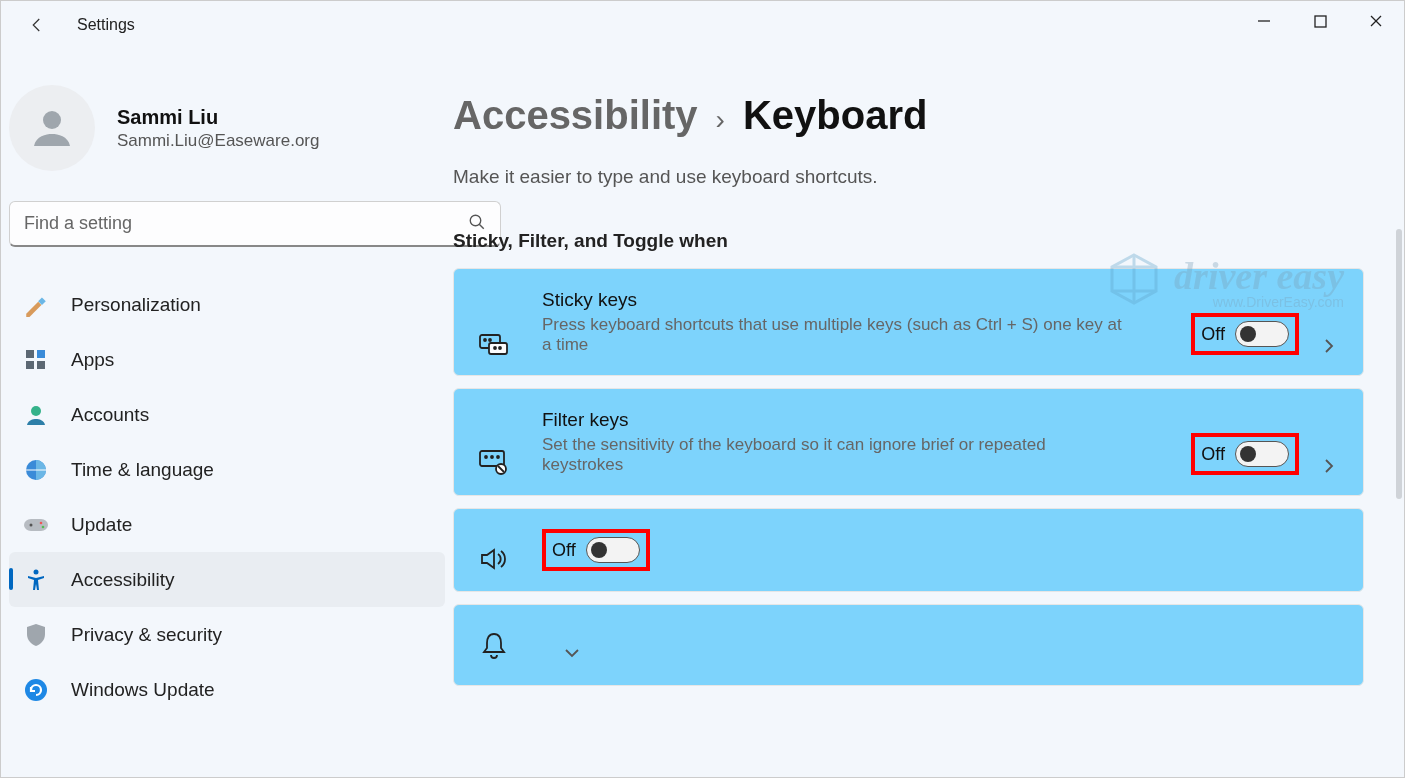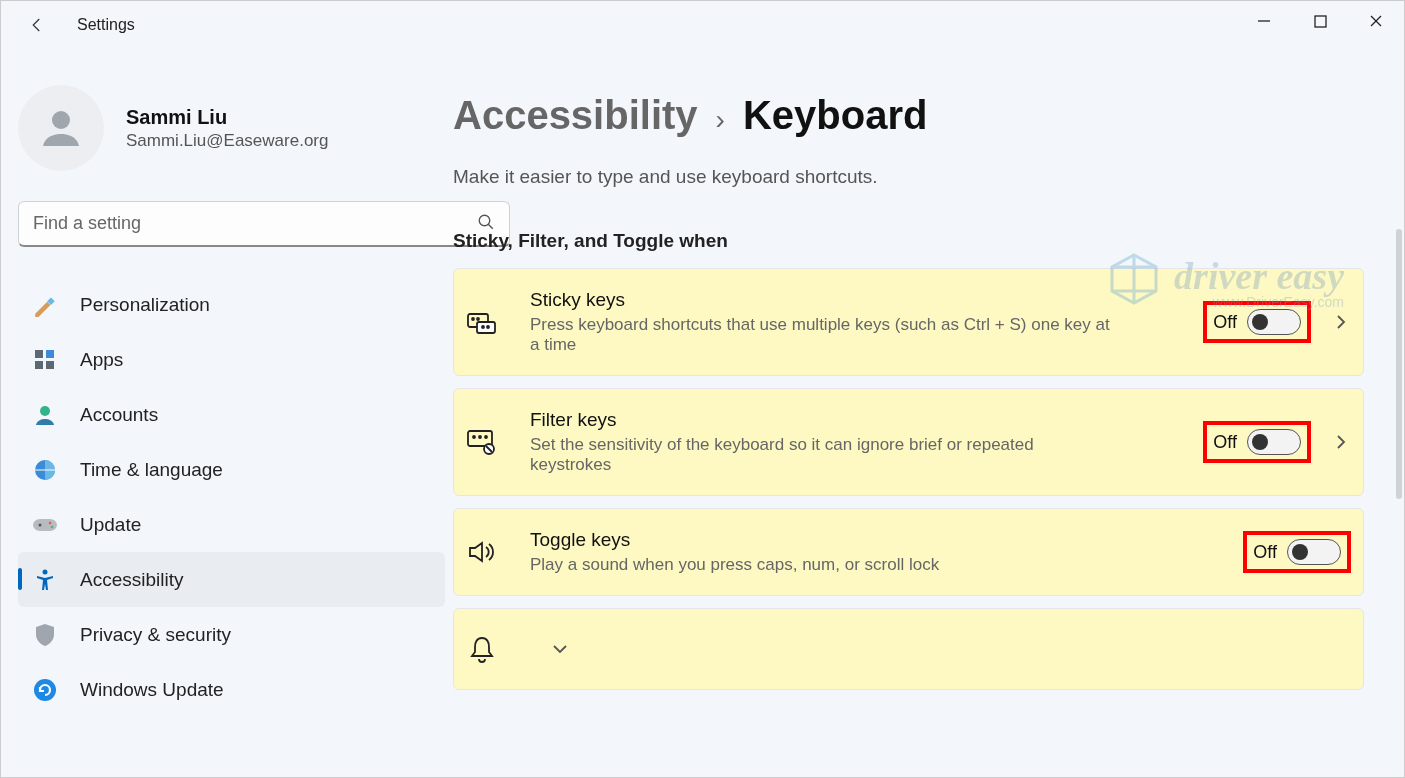--- a/index.html
+++ b/index.html
@@ -3,21 +3,21 @@
 <meta charset="utf-8">
 <style>
   * { box-sizing: border-box; margin: 0; padding: 0; font-family: "Segoe UI", sans-serif; }
   body { background: #f3f7fc; width: 1405px; height: 778px; overflow: hidden; border: 1px solid #ccc; position: relative; }
   .titlebar { height: 48px; display: flex; align-items: center; padding-left: 26px; }
   .back-btn { width: 20px; height: 20px; display:flex; align-items:center; justify-content:center; cursor:pointer; }
   .app-title { margin-left: 30px; font-size: 16px; color: #222; }
   .win-controls { position:absolute; top:0; right:0; display:flex; }
   .win-btn { width:56px; height:40px; display:flex; align-items:center; justify-content:center; cursor:pointer; }
   .content { display:flex; height: calc(100% - 48px); }
-  .sidebar { width: 452px; padding-left: 17px; padding-right: 8px; }
+  .sidebar { width: 452px; padding-left: 8px; padding-right: 8px; }
   .profile { display:flex; align-items:center; margin-top: 36px; margin-bottom: 30px; }
   .avatar { width: 86px; height: 86px; border-radius:50%; background:#eceef1; display:flex; align-items:center; justify-content:center; }
   .avatar svg { width:48px; height:48px; }
   .profile-text { margin-left: 22px; }
   .profile-name { font-size: 20px; font-weight:600; color:#111; }
   .profile-email { font-size: 17px; color:#555; margin-top:2px; }
   .search { width: 492px; height: 46px; border:1px solid #d0d0d0; border-bottom:2px solid #888; border-radius:6px; background:#fdfdfe; display:flex; align-items:center; padding:0 14px; margin-bottom: 30px; }
   .search input { flex:1; border:none; outline:none; background:transparent; font-size:18px; color:#333; }
   .search input::placeholder { color:#666; }
   .nav { list-style:none; }
@@ -26,21 +26,21 @@
   .nav-item.selected::before { content:""; position:absolute; left:0; top:16px; width:4px; height:22px; background:#0067c0; border-radius:2px; }
   .nav-icon { width:26px; height:26px; margin-right:22px; display:flex; align-items:center; justify-content:center; }
   .nav-label { font-size:19px; color:#222; }
   .main { flex:1; padding-right: 40px; overflow-y:auto; position:relative; }
   .breadcrumb { display:flex; align-items:baseline; gap:18px; margin-top: 44px; }
   .bc-parent { font-size: 40px; font-weight:600; color:#666; }
   .bc-sep { font-size:28px; color:#666; font-weight:300; }
   .bc-current { font-size: 40px; font-weight:600; color:#111; }
   .page-desc { font-size:19px; color:#555; margin-top:28px; }
   .section-title { font-size:19px; font-weight:600; color:#222; margin-top:42px; margin-bottom:16px; }
-  .card { background:#fef9c3; border:1px solid #e6e6e6; border-radius:6px; padding:20px 12px; display:flex; align-items:center; margin-bottom:12px; }
+  .card { background:#7dd3fc; border:1px solid #e6e6e6; border-radius:6px; padding:20px 24px; display:flex; align-items:flex-end; margin-bottom:12px; }
   .card-icon { width:32px; display:flex; align-items:center; justify-content:center; margin-right:32px; }
   .card-body { flex:1; }
   .card-title { font-size:19px; color:#111; }
   .card-sub { font-size:17px; color:#666; margin-top:4px; max-width:580px; }
   .toggle-label { font-size:18px; color:#111; }
   .toggle { width:54px; height:26px; border:1px solid #555; border-radius:13px; background:#f3f3f3; position:relative; cursor:pointer; }
   .toggle .knob { position:absolute; left:4px; top:4px; width:16px; height:16px; background:#333; border-radius:50%; }
   .highlight { border:4px solid #ff0000; padding:4px 6px; display:flex; align-items:center; gap:10px; }
   .chev { margin-left:20px; width:20px; display:flex; align-items:center; justify-content:center; cursor:pointer; }
   .scrollbar-fake { position:absolute; right:2px; top:180px; width:6px; height:270px; background:#cfd3d8; border-radius:3px; }
@@ -250,24 +250,20 @@
     </div>
 
     <div class="card">
       <div class="card-icon">
         <svg width="28" height="24" viewBox="0 0 28 24" fill="none" stroke="#222" stroke-width="1.8">
             <path d="M2 8 H7 L14 3 V21 L7 16 H2 Z"></path>
             <path d="M18 7 A6 6 0 0 1 18 17"></path>
             <path d="M21 4 A10 10 0 0 1 21 20"></path>
           </svg>
       </div>
-      <div class="card-body">
-        <div class="card-title">Toggle keys</div>
-        <div class="card-sub">Play a sound when you press caps, num, or scroll lock</div>
-      </div>
       <div class="highlight">
         <span class="toggle-label">Off</span>
         <div class="toggle">
             <div class="knob"></div>
           </div>
       </div>
     </div>
 
     <div class="card" style="padding-top:26px; padding-bottom:26px;">
       <div class="card-icon">

